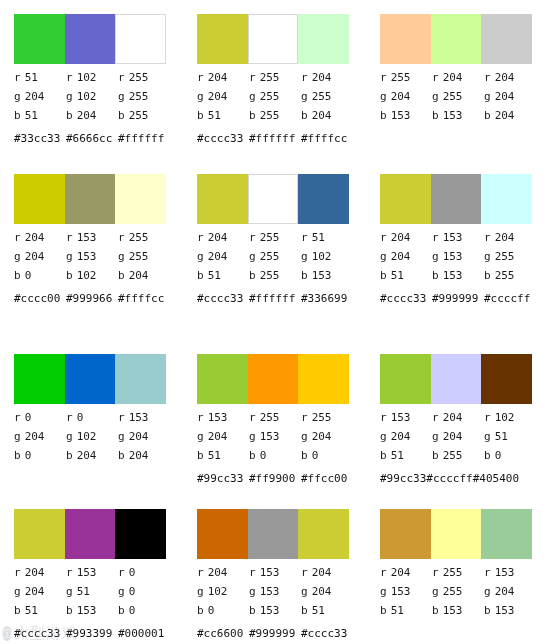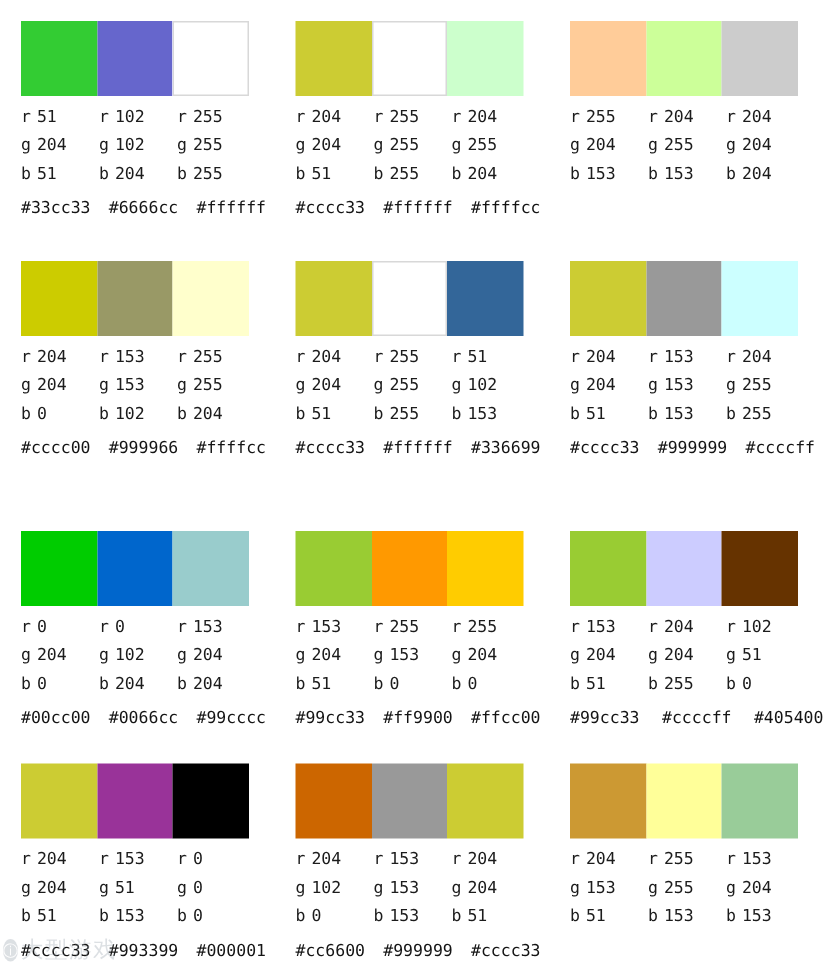--- a/index.html
+++ b/index.html
@@ -65,21 +65,20 @@
     letter-spacing: 0px;
     white-space: nowrap;
   }
   .cell .chan-key { margin-right: 4px; }
 
   .hex-row {
     display: flex;
     height: 19px;
     align-items: center;
     margin-top: 1px;
-    justify-content: space-between;
   }
   .hex-cell {
     width: 52px;
     font-size: 11px;
     color: #141414;
     white-space: nowrap;
   }
   
   .hex-row.tight .hex-cell { width: auto; }
 
@@ -304,25 +303,20 @@
           <div class="cell"><span class="chan-key">g</span><span class="chan-val">204</span></div>
           <div class="cell"><span class="chan-key">g</span><span class="chan-val">102</span></div>
           <div class="cell"><span class="chan-key">g</span><span class="chan-val">204</span></div>
         </div>
         <div class="channel-row">
           <div class="cell"><span class="chan-key">b</span><span class="chan-val">0</span></div>
           <div class="cell"><span class="chan-key">b</span><span class="chan-val">204</span></div>
           <div class="cell"><span class="chan-key">b</span><span class="chan-val">204</span></div>
         </div>
       </div>
-      <div class="hex-row">
-        <div class="hex-cell">#00cc00</div>
-        <div class="hex-cell">#0066cc</div>
-        <div class="hex-cell">#99cccc</div>
-      </div>
     </div>
     <div class="palette-card">
       <div class="swatch-strip">
         <div class="swatch" title="#99cc33" style="background: rgb(153, 204, 51);"></div>
         <div class="swatch" title="#ff9900" style="background: rgb(255, 153, 0);"></div>
         <div class="swatch" title="#ffcc00" style="background: rgb(255, 204, 0);"></div>
       </div>
       <div class="channels">
         <div class="channel-row">
           <div class="cell"><span class="chan-key">r</span><span class="chan-val">153</span></div>

